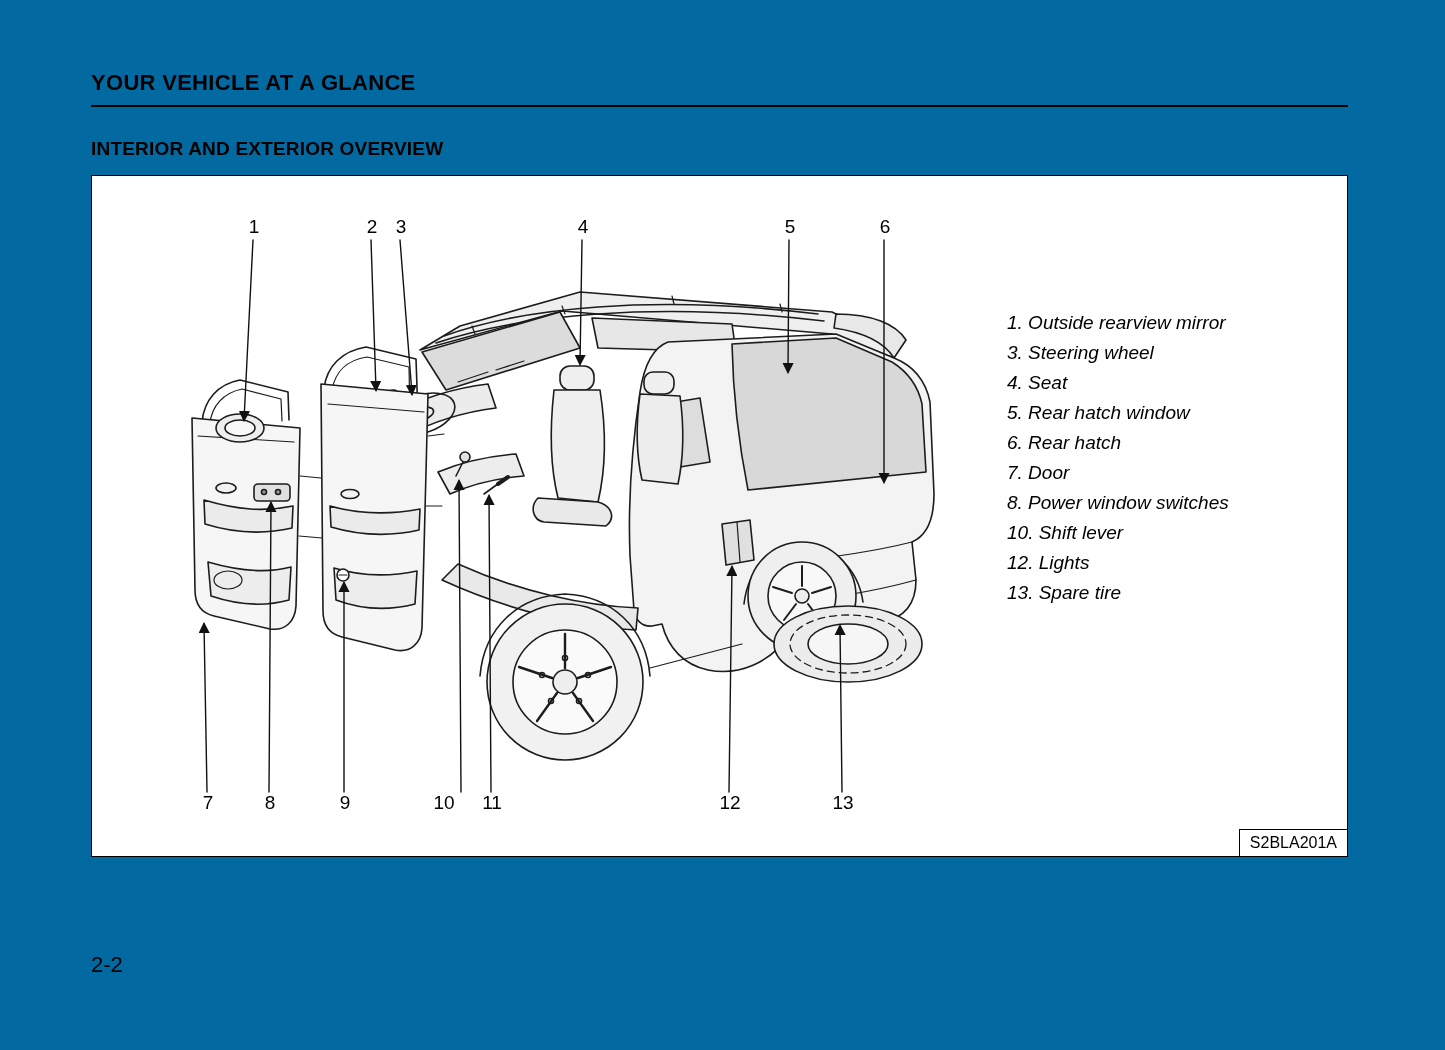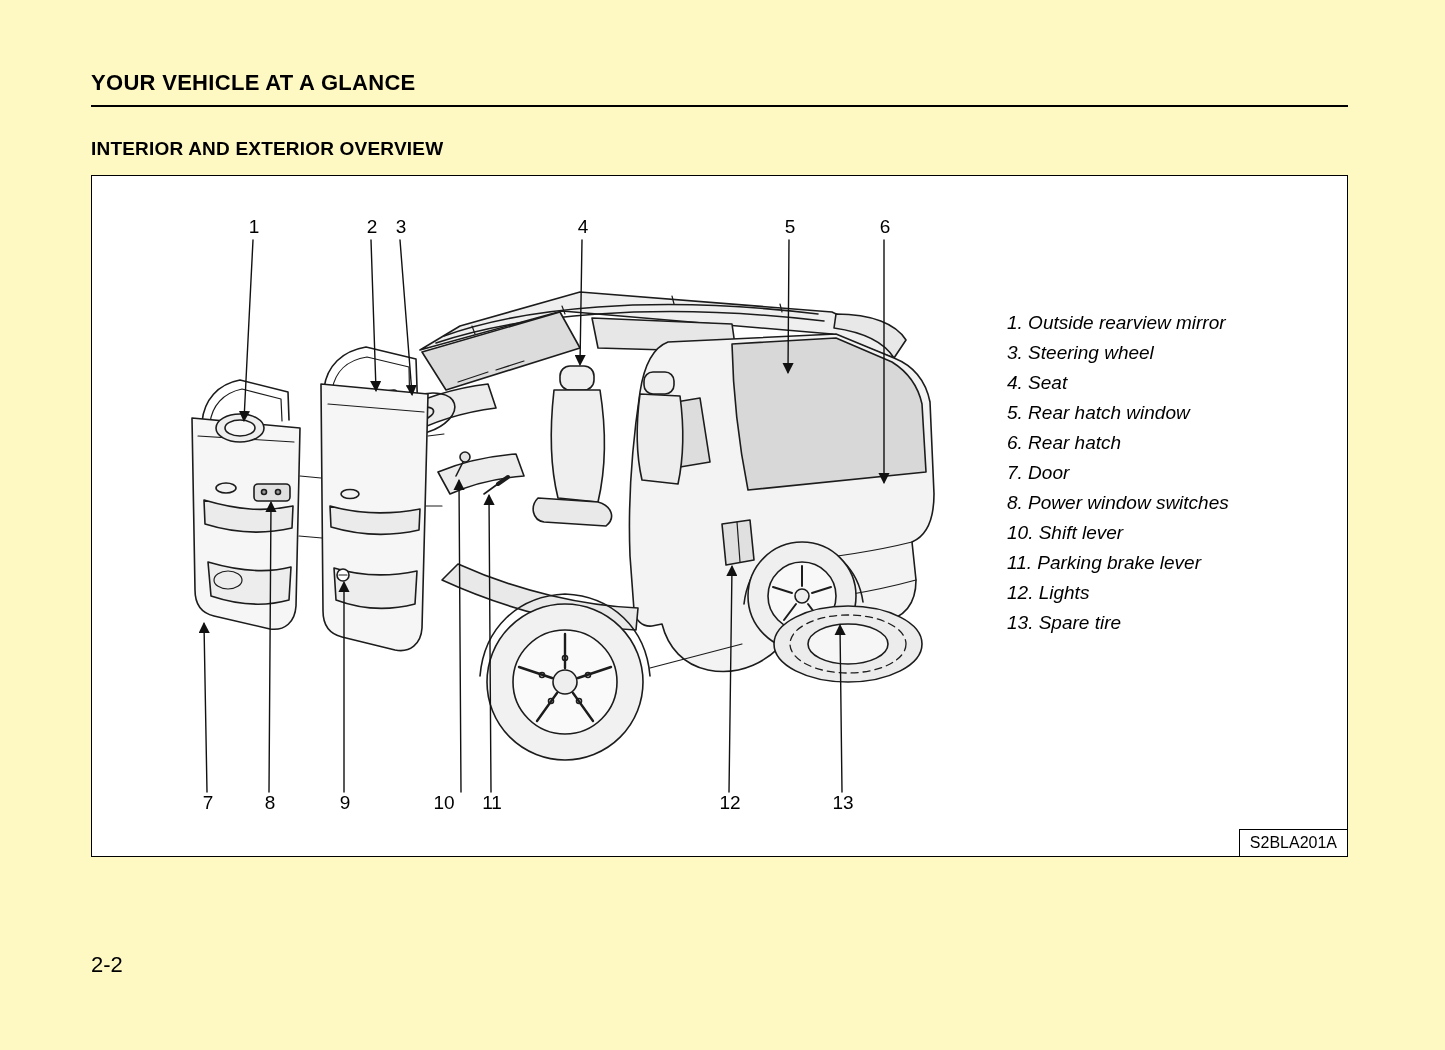--- a/index.html
+++ b/index.html
@@ -1,17 +1,17 @@
 <!DOCTYPE html>
 <html><head>
 <meta charset="utf-8">
 <style>
   html,body { margin:0; padding:0; background:#fff; }
   .page {
-    position:relative; width:1445px; height:1050px; background:#fef9c3;
+    position:relative; width:1445px; height:1050px; background:#0369a1;
     font-family:"Liberation Sans", sans-serif; color:#000; overflow:hidden;
   }
   .content { position:absolute; left:91px; top:0; width:1257px; }
   .section-title { margin:0; padding-top:70px; font-size:22px; font-weight:bold; letter-spacing:.3px; }
   .rule { border:none; border-top:2px solid #000; margin:9px 0 0 0; }
   .page-heading { margin:31px 0 0 0; font-size:19px; font-weight:bold; letter-spacing:.2px; }
   .figure { position:relative; margin-top:15px; width:1255px; height:680px; border:1px solid #000; background:#fff; }
   .diagram { position:absolute; left:0; top:0; width:1255px; height:680px; }
   .callout { position:absolute; transform:translate(-50%,-50%); font-size:19px; line-height:1; }
   .legend { position:absolute; left:915px; top:132px; font-size:19px; line-height:30px; white-space:nowrap;font-style:italic; }
@@ -188,21 +188,20 @@
 
       <div class="legend">
         <div>1. Outside rearview mirror</div>
         <div>3. Steering wheel</div>
         <div>4. Seat</div>
         <div>5. Rear hatch window</div>
         <div>6. Rear hatch</div>
         <div>7. Door</div>
         <div>8. Power window switches</div>
         <div>10. Shift lever</div>
-        <div>11. Parking brake lever</div>
         <div>12. Lights</div>
         <div>13. Spare tire</div>
       </div>
 
       <div class="figure-code">S2BLA201A</div>
     </div>
   </div>
 
   <div class="page-number">2-2</div>
 </div>

